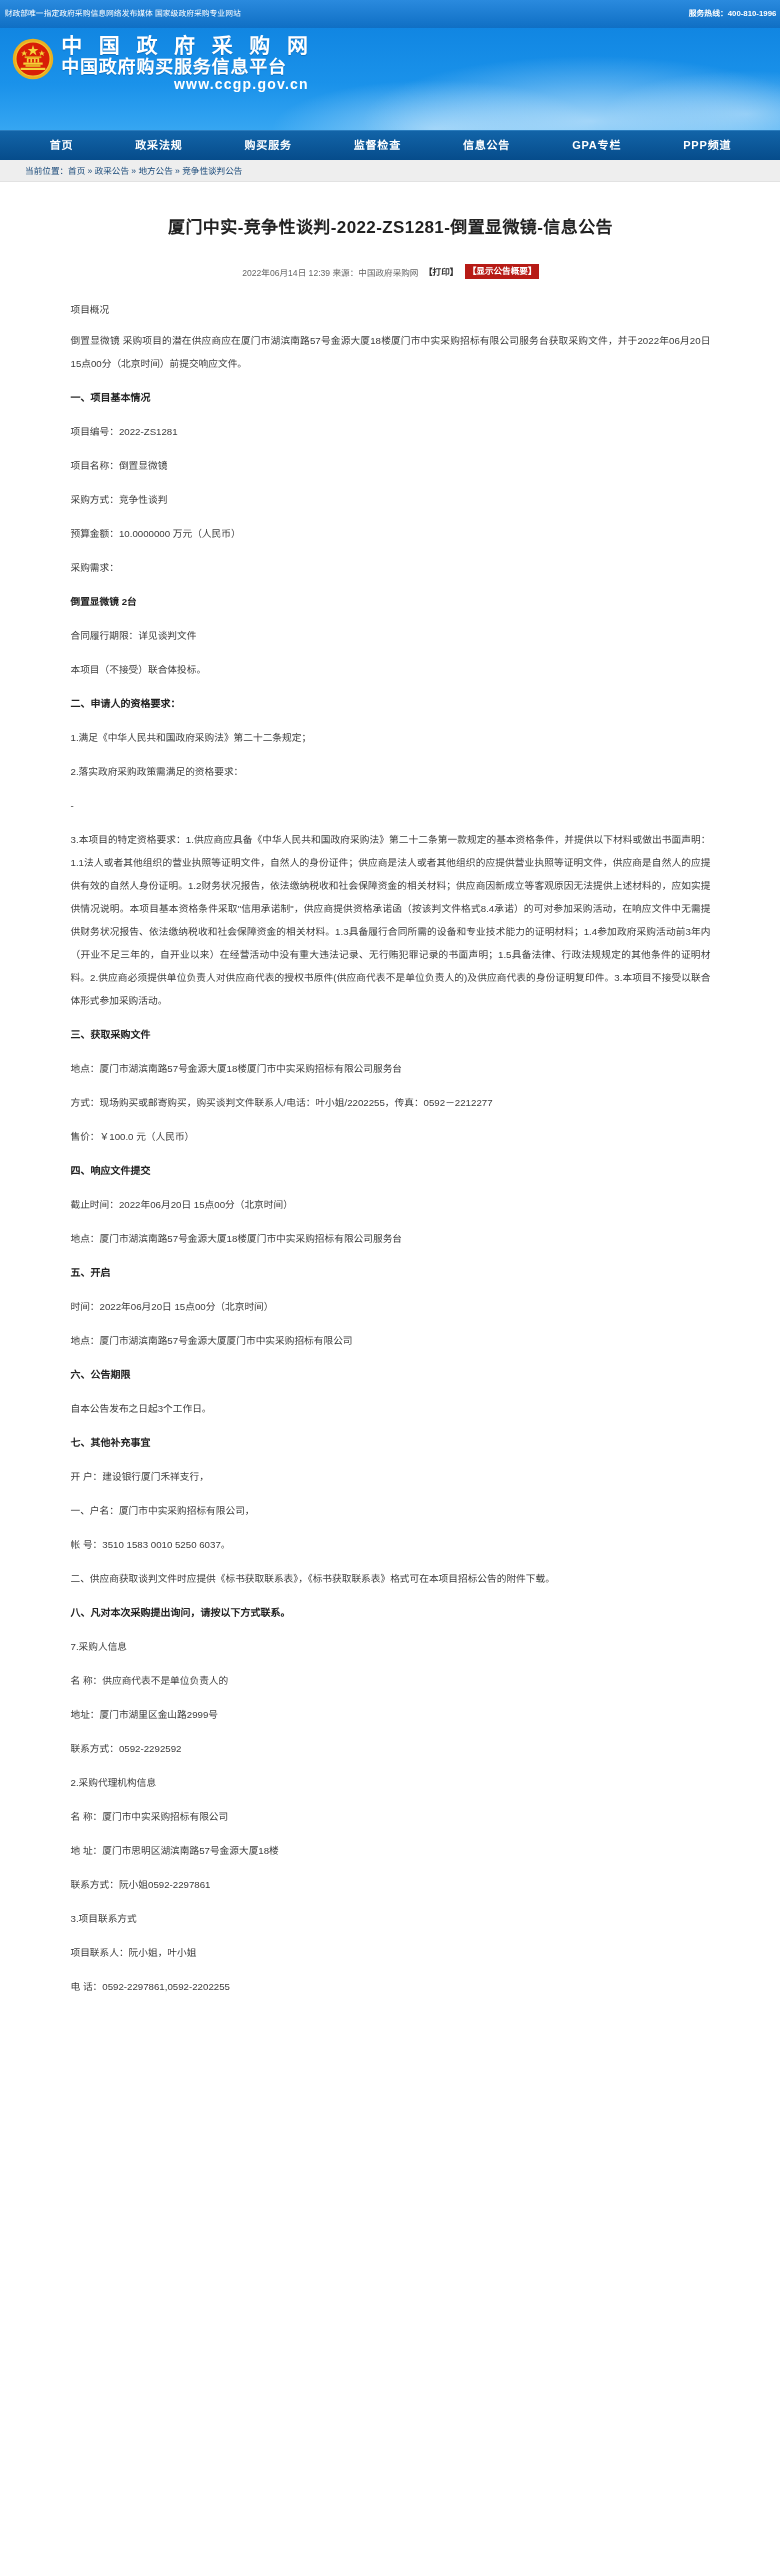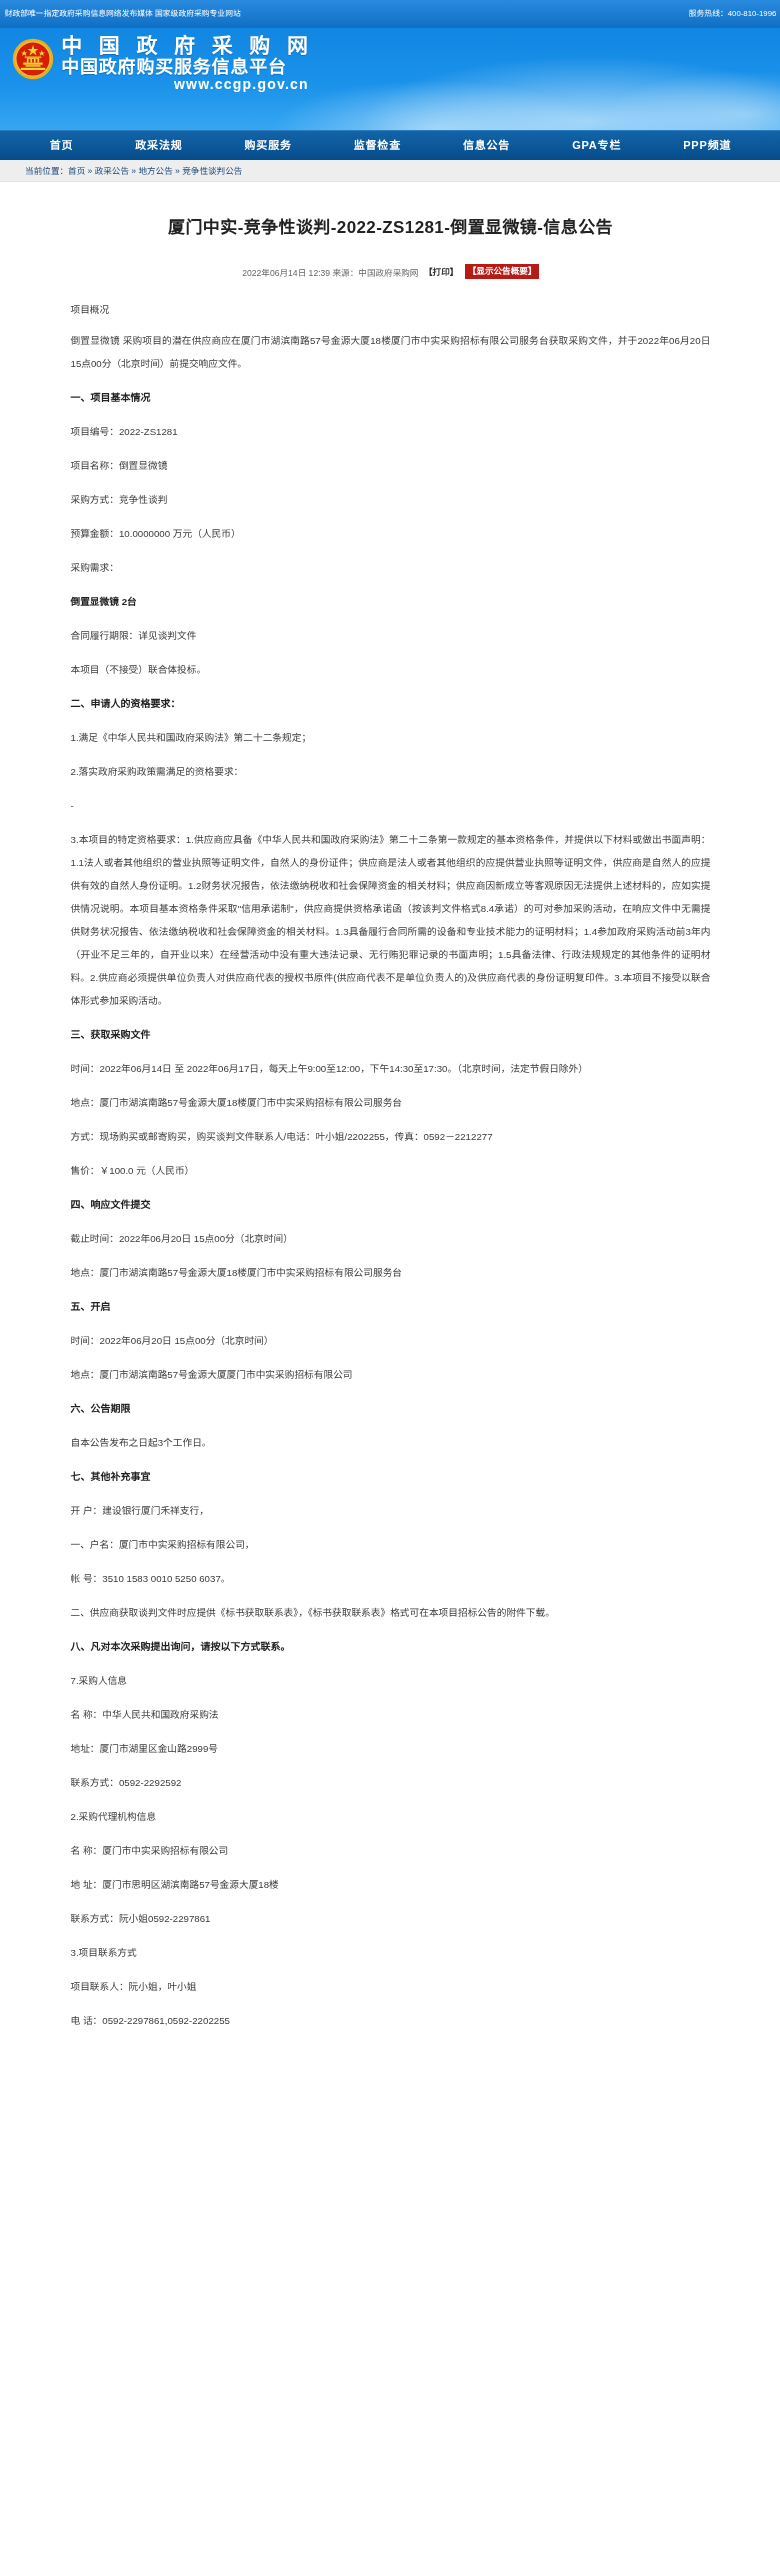--- a/index.html
+++ b/index.html
@@ -20,21 +20,21 @@
     font-size: 7.8px;
     line-height: 14px;
     display: flex;
     justify-content: space-between;
     align-items: center;
     padding: 0 4.7px;
     white-space: nowrap;
     overflow: hidden;
   }
   .topbar-left { letter-spacing: 0; }
-  .topbar-right { font-weight: normal; }
+  .topbar-right { font-weight: bold; }
 
   
   .banner {
     position: relative;
     height: 102px;
     overflow: hidden;
     background: #1f93e8;
     background:
       radial-gradient(ellipse 327px 93px at 591px 93px, rgba(255,255,255,.55), rgba(255,255,255,0) 70%),
       radial-gradient(ellipse 233px 70px at 435px 101px, rgba(255,255,255,.45), rgba(255,255,255,0) 70%),
@@ -262,21 +262,20 @@
     <p class="kv">合同履行期限：详见谈判文件</p>
     <p class="kv">本项目（不接受）联合体投标。</p>
 
     <p class="sec-h">二、申请人的资格要求：</p>
     <p class="kv">1.满足《中华人民共和国政府采购法》第二十二条规定；</p>
     <p class="kv">2.落实政府采购政策需满足的资格要求：</p>
     <p class="kv">-</p>
     <p class="kv">3.本项目的特定资格要求：1.供应商应具备《中华人民共和国政府采购法》第二十二条第一款规定的基本资格条件，并提供以下材料或做出书面声明：1.1法人或者其他组织的营业执照等证明文件，自然人的身份证件；供应商是法人或者其他组织的应提供营业执照等证明文件，供应商是自然人的应提供有效的自然人身份证明。1.2财务状况报告，依法缴纳税收和社会保障资金的相关材料；供应商因新成立等客观原因无法提供上述材料的，应如实提供情况说明。本项目基本资格条件采取"信用承诺制"，供应商提供资格承诺函（按该判文件格式8.4承诺）的可对参加采购活动，在响应文件中无需提供财务状况报告、依法缴纳税收和社会保障资金的相关材料。1.3具备履行合同所需的设备和专业技术能力的证明材料；1.4参加政府采购活动前3年内（开业不足三年的，自开业以来）在经营活动中没有重大违法记录、无行贿犯罪记录的书面声明；1.5具备法律、行政法规规定的其他条件的证明材料。2.供应商必须提供单位负责人对供应商代表的授权书原件(供应商代表不是单位负责人的)及供应商代表的身份证明复印件。3.本项目不接受以联合体形式参加采购活动。</p>
 
     <p class="sec-h">三、获取采购文件</p>
-    <p class="kv">时间：2022年06月14日 至 2022年06月17日，每天上午9:00至12:00，下午14:30至17:30。（北京时间，法定节假日除外）</p>
     <p class="kv">地点：厦门市湖滨南路57号金源大厦18楼厦门市中实采购招标有限公司服务台</p>
     <p class="kv">方式：现场购买或邮寄购买，购买谈判文件联系人/电话：叶小姐/2202255，传真：0592－2212277</p>
     <p class="kv">售价：￥100.0 元（人民币）</p>
 
     <p class="sec-h">四、响应文件提交</p>
     <p class="kv">截止时间：2022年06月20日 15点00分（北京时间）</p>
     <p class="kv">地点：厦门市湖滨南路57号金源大厦18楼厦门市中实采购招标有限公司服务台</p>
 
     <p class="sec-h">五、开启</p>
     <p class="kv">时间：2022年06月20日 15点00分（北京时间）</p>
@@ -287,21 +286,21 @@
 
     <p class="sec-h">七、其他补充事宜</p>
     <p class="dot-line">开 户：建设银行厦门禾祥支行，</p>
     <p class="dot-line">一、户名：厦门市中实采购招标有限公司，</p>
     <p class="dot-line">帐 号：3510 1583 0010 5250 6037。</p>
     <p class="kv">二、供应商获取谈判文件时应提供《标书获取联系表》，《标书获取联系表》格式可在本项目招标公告的附件下载。</p>
 
     <p class="sec-h">八、凡对本次采购提出询问，请按以下方式联系。</p>
 
     <p class="kv">7.采购人信息</p>
-    <p class="kv">名 称：中华人民共和国政府采购法</p>
+    <p class="kv">名 称：供应商代表不是单位负责人的</p>
     <p class="kv">地址：厦门市湖里区金山路2999号</p>
     <p class="kv">联系方式：0592-2292592</p>
 
     <p class="kv">2.采购代理机构信息</p>
     <p class="kv">名 称：厦门市中实采购招标有限公司</p>
     <p class="kv">地    址：厦门市思明区湖滨南路57号金源大厦18楼</p>
     <p class="kv">联系方式：阮小姐0592-2297861</p>
 
     <p class="kv">3.项目联系方式</p>
     <p class="kv">项目联系人：阮小姐，叶小姐</p>

